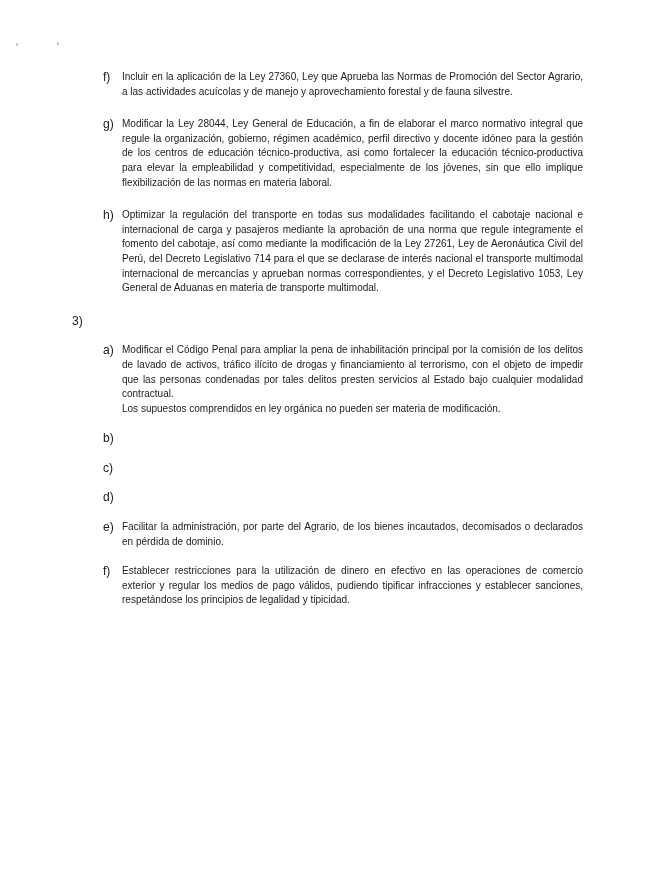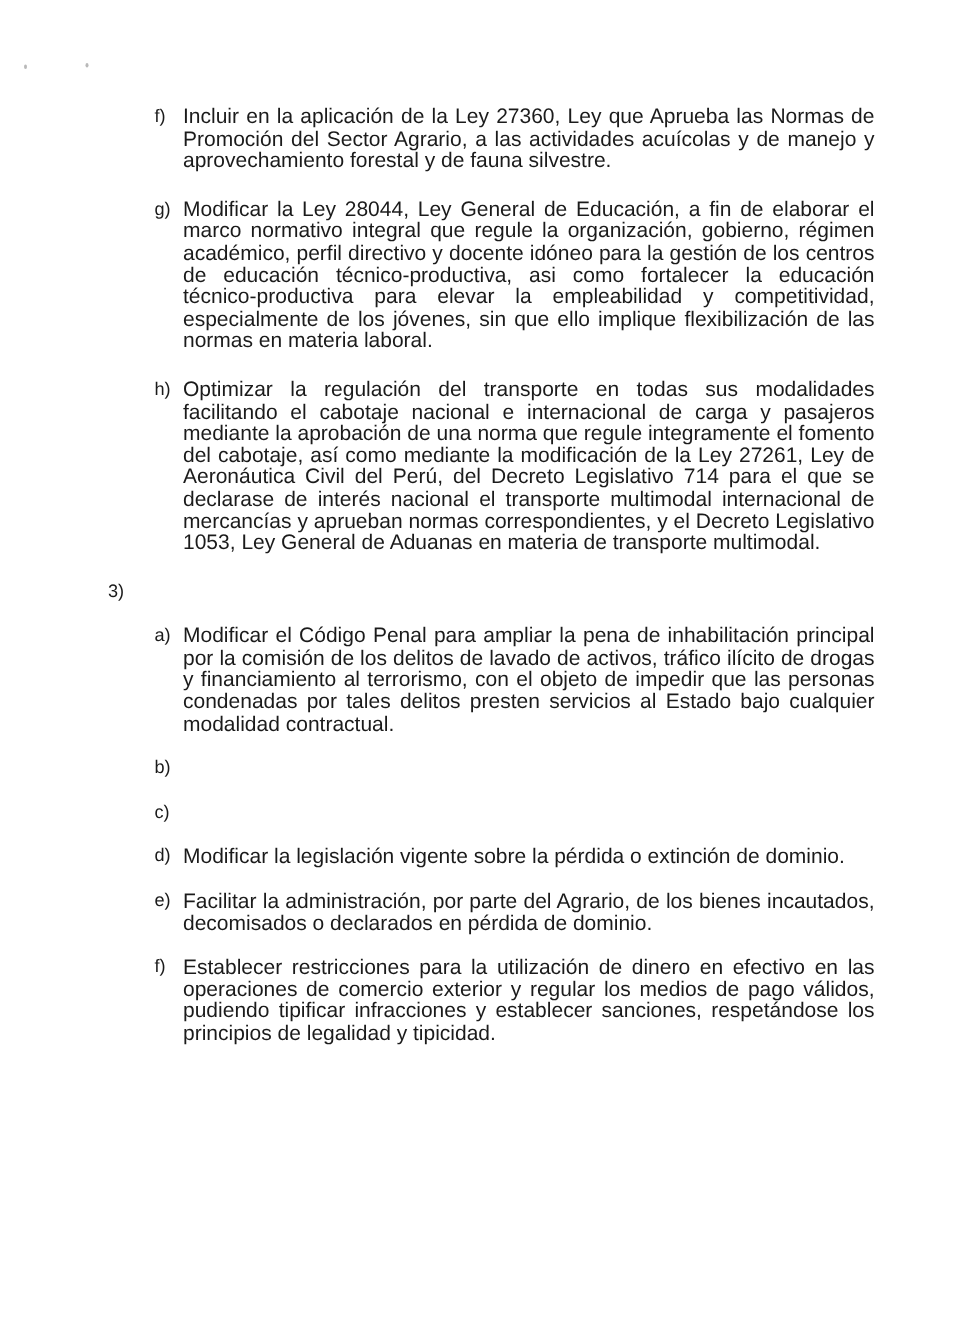--- a/index.html
+++ b/index.html
@@ -42,21 +42,21 @@
     flex: 0 0 auto;
     text-align: left;
     font-size: 12.1px;
     line-height: 14.6px;
     white-space: nowrap;
   }
   .item .content {
     flex: 1 1 auto;
     text-align: justify;
     text-justify: inter-word;
-    font-size: 14px;
+    font-size: 10px;
     line-height: 14.6px;
     hyphens: none;
   }
   .item .content p {
     margin: 0;
   }
   
   .item.lettered {
     padding-left: 103px;
     padding-right: 69px;
@@ -107,36 +107,34 @@
         </div>
         <div style="height: 18px;"></div>
         <div class="item numbered">
           <div class="marker">3)</div>
         </div>
         <div style="height: 15px;"></div>
         <div class="item lettered">
           <div class="marker">a)</div>
           <div class="content">
             <p><span class="b">Modificar el Código Penal para ampliar la pena de inhabilitación principal por la comisión de los delitos de lavado de activos, tráfico ilícito de drogas y financiamiento al terrorismo, con el objeto de impedir que las personas condenadas por tales delitos presten servicios al Estado bajo cualquier modalidad contractual.</span></p>
+            <p><span class="b">Los supuestos comprendidos en ley orgánica no pueden ser materia de modificación.</span></p>
           </div>
         </div>
         <div style="height: 15px;"></div>
         <div class="item lettered">
           <div class="marker">b)</div>
         </div>
         <div style="height: 15px;"></div>
         <div class="item lettered">
           <div class="marker">c)</div>
         </div>
         <div style="height: 15px;"></div>
         <div class="item lettered">
           <div class="marker">d)</div>
-          <div class="content">
-            <p><span class="b">Modificar la legislación vigente sobre la pérdida o extinción de dominio.</span></p>
-          </div>
         </div>
         <div style="height: 15px;"></div>
         <div class="item lettered">
           <div class="marker">e)</div>
           <div class="content">
             <p><span class="b">Facilitar la administración, por parte del Agrario, de los bienes incautados, decomisados o declarados en pérdida de dominio.</span></p>
           </div>
         </div>
         <div style="height: 15px;"></div>
         <div class="item lettered">

